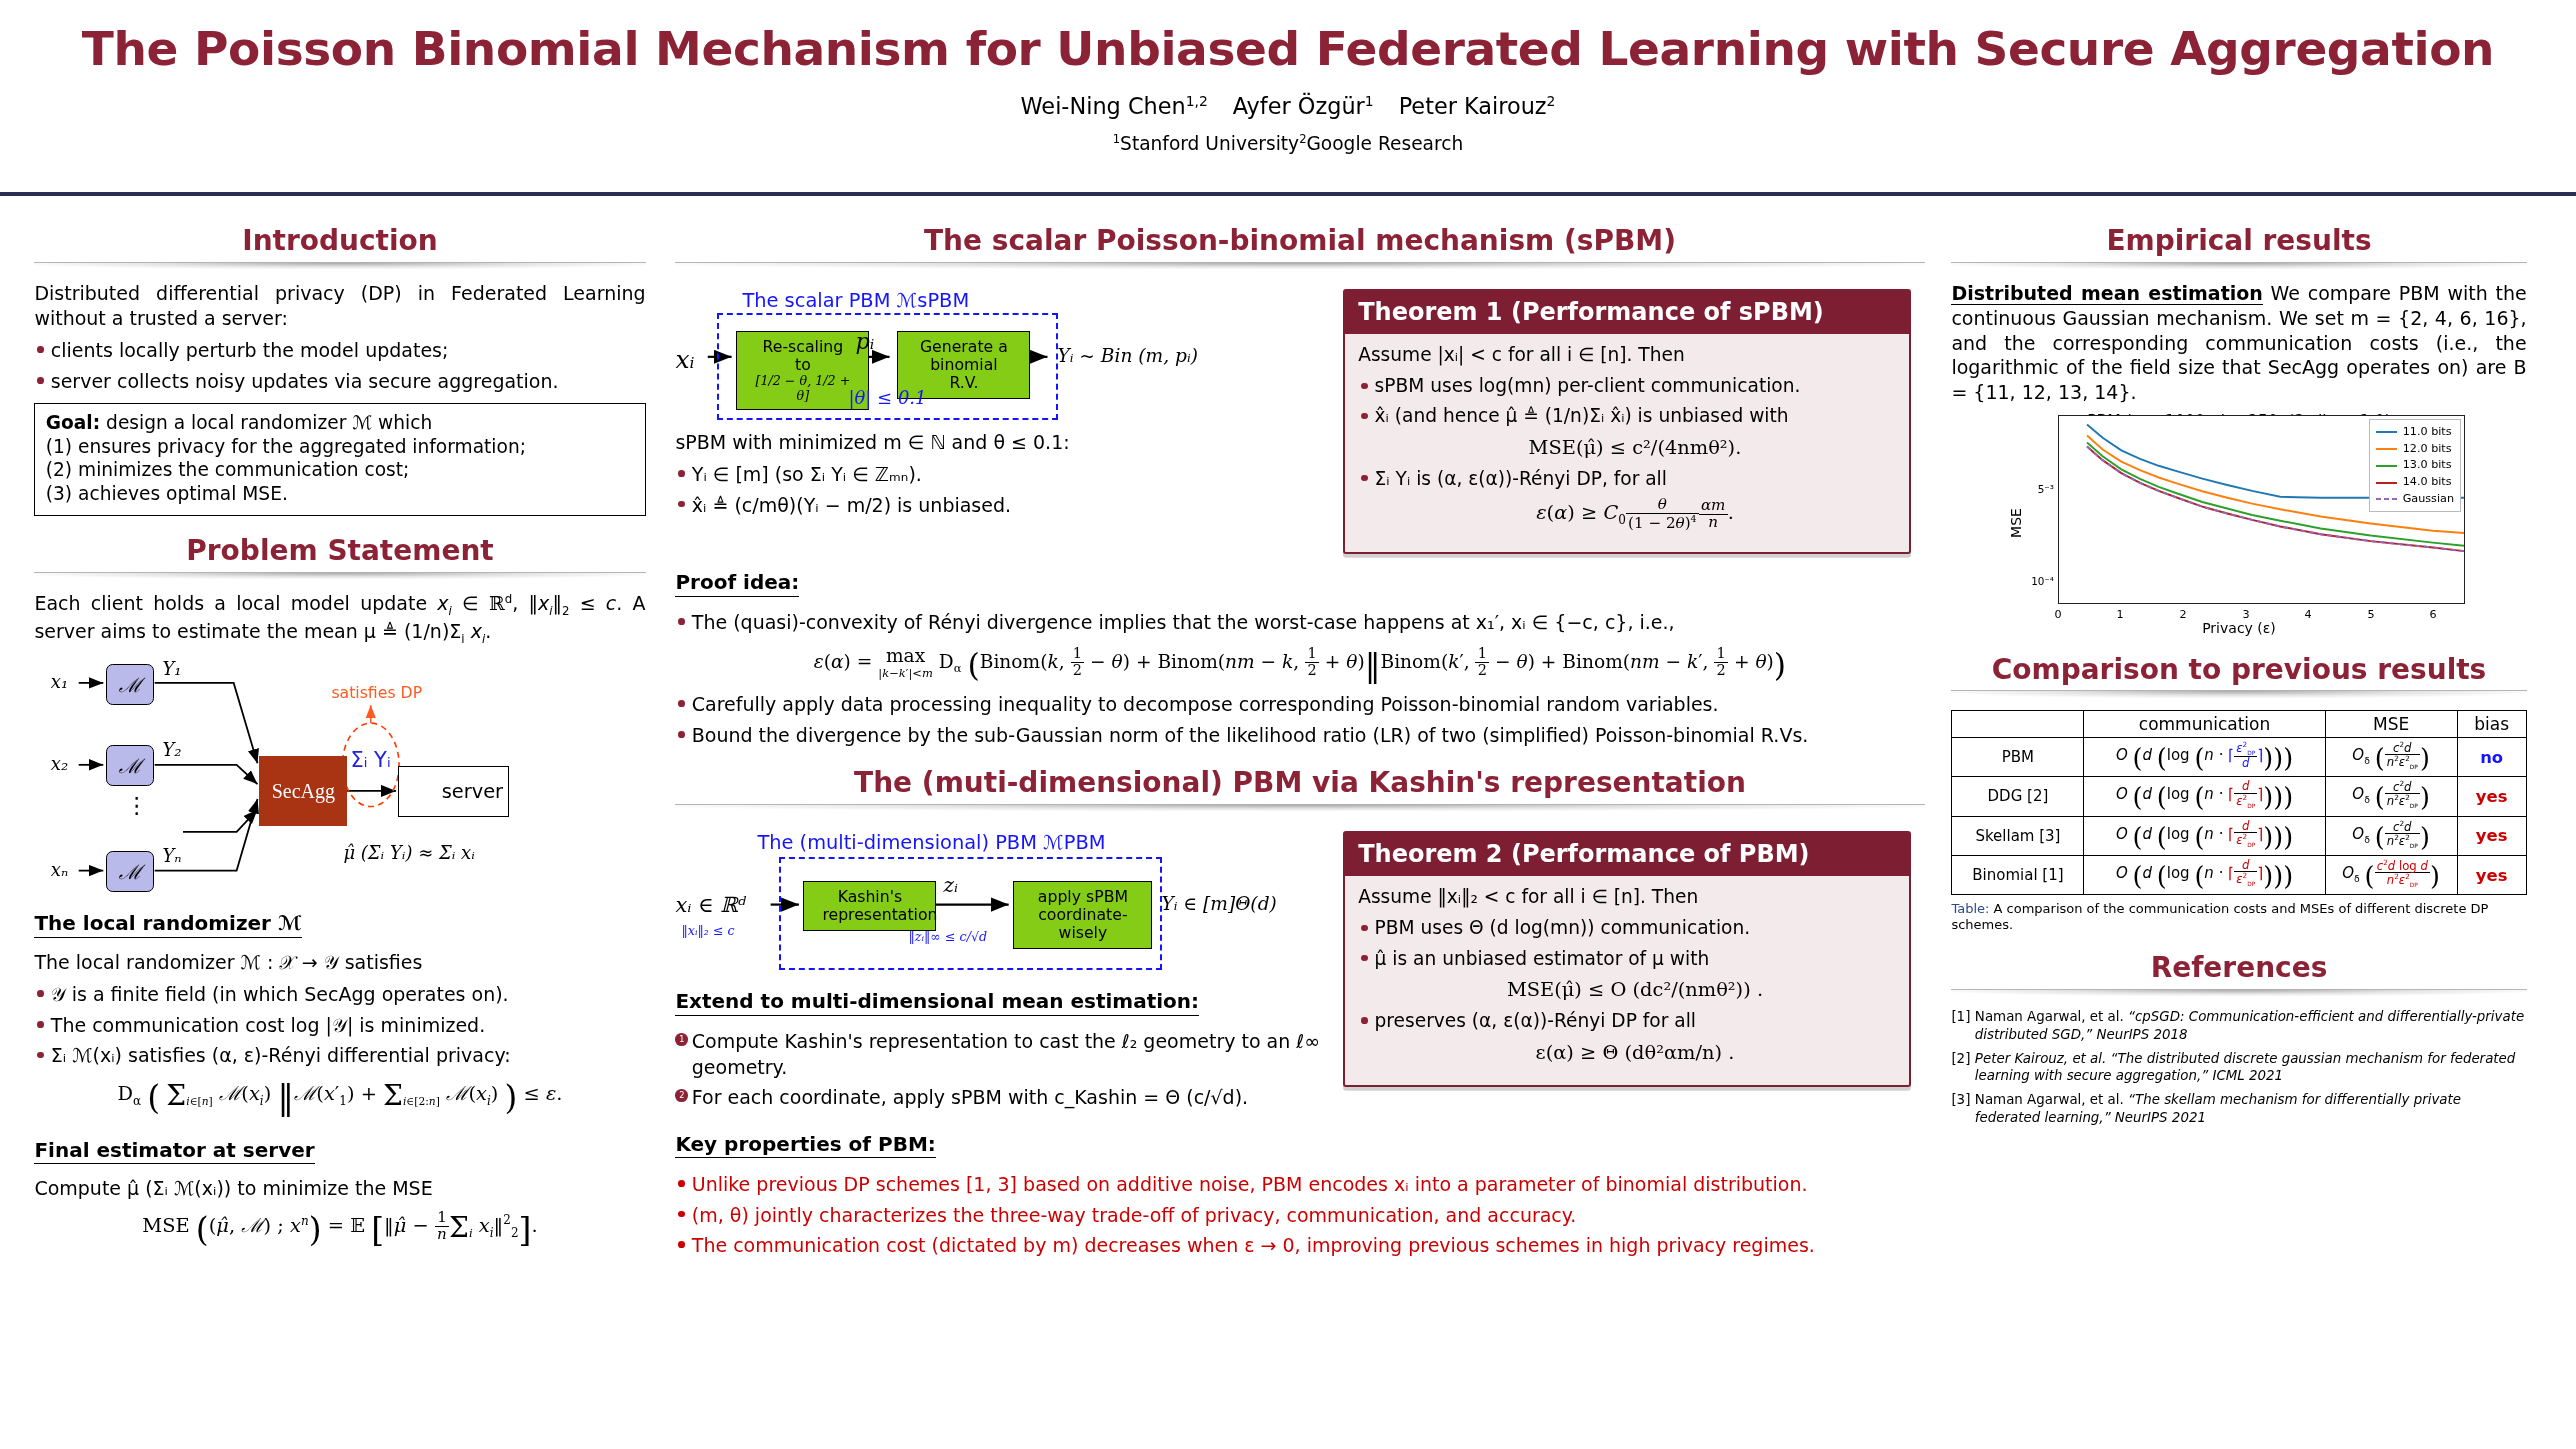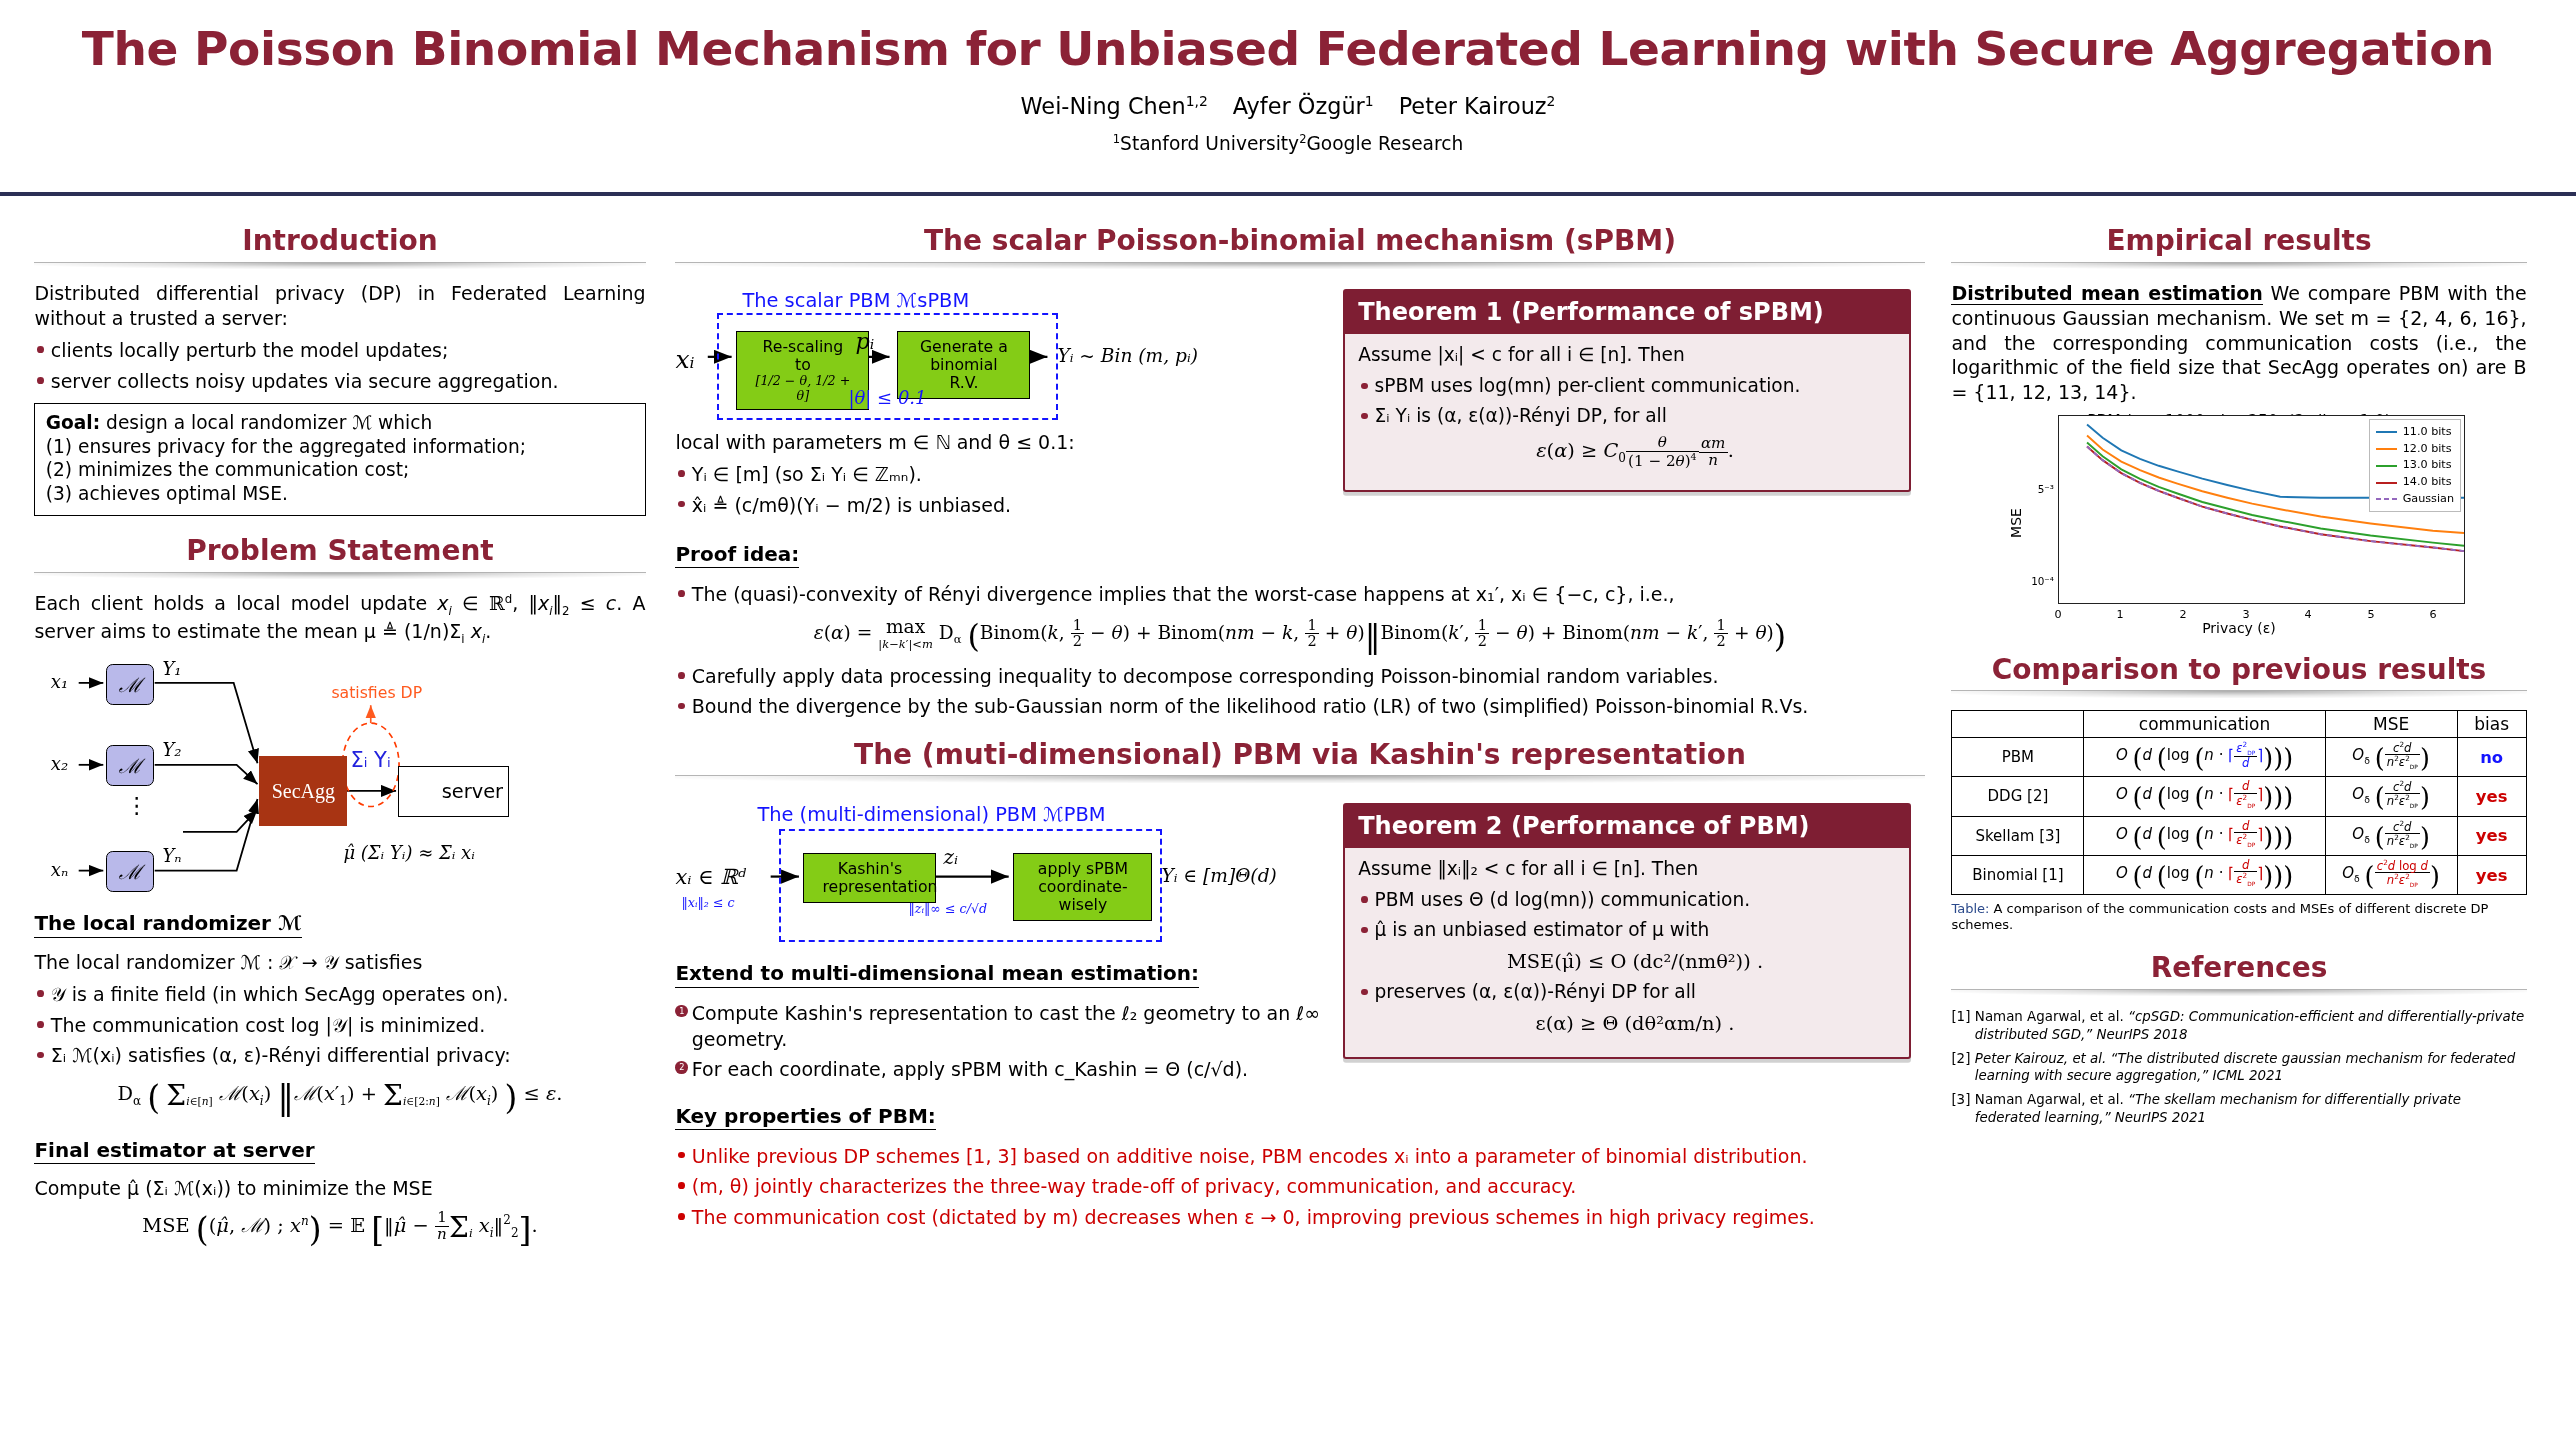--- a/index.html
+++ b/index.html
@@ -290,33 +290,37 @@
             <span class="mi" style="position:absolute;left:180px;top:16.4px;font-size:22.4px;">pᵢ</span>
             <div class="blk" style="position:absolute;left:222px;top:19.4px;width:95px;">
               <div>Generate a</div>
               <div>binomial R.V.</div>
             </div>
             <span style="position:absolute;left:382px;top:33px;font-size:18.6px;" class="mi">Yᵢ ~ Bin (m, pᵢ)</span>
             <span style="position:absolute;left:173px;top:75px;font-size:18px;color:#1414ff;" class="mi">|θ| ≤ 0.1</span>
           </div>
         </div>
 
-        <div class="body-text">local with parameters m ∈ ℕ and θ ≤ 0.1:</div>
+        <div class="body-text">sPBM with minimized m ∈ ℕ and θ ≤ 0.1:</div>
         <ul class="b">
           <li>Yᵢ ∈ [m] (so Σᵢ Yᵢ ∈ ℤₘₙ).</li>
           <li>x̂ᵢ ≜ (c/mθ)(Yᵢ − m/2) is unbiased.</li>
         </ul>
       </div>
 
       <div class="thm" style="width:564px;flex:0 0 auto;margin-top:7.5px;">
         <div class="thm-hd">Theorem 1 (Performance of sPBM)</div>
         <div class="thm-bd">
           <div>Assume |xᵢ| &lt; c for all i ∈ [n]. Then</div>
           <ul class="b">
             <li>sPBM uses log(mn) per-client communication.</li>
+            <li>
+              <span>x̂ᵢ (and hence μ̂ ≜ (1/n)Σᵢ x̂ᵢ) is unbiased with</span>
+              <div class="eq" style="margin:6px 0 1.5px 0;">MSE(μ̂) ≤ c²/(4nmθ²).</div>
+            </li>
             <li>
               <span>Σᵢ Yᵢ is (α, ε(α))-Rényi DP, for all</span>
               <div class="eq" style="margin:6px 0 1.5px 0;">
                 <i>ε</i>(<i>α</i>) ≥ <i>C</i><sub>0</sub><span class="frac"><span class="n"><i>θ</i></span><span class="d">(1 − 2<i>θ</i>)<sup>4</sup></span></span><span class="frac"><span class="n"><i>αm</i></span><span class="d"><i>n</i></span></span>.
               </div>
             </li>
           </ul>
         </div>
       </div>
     </div>

